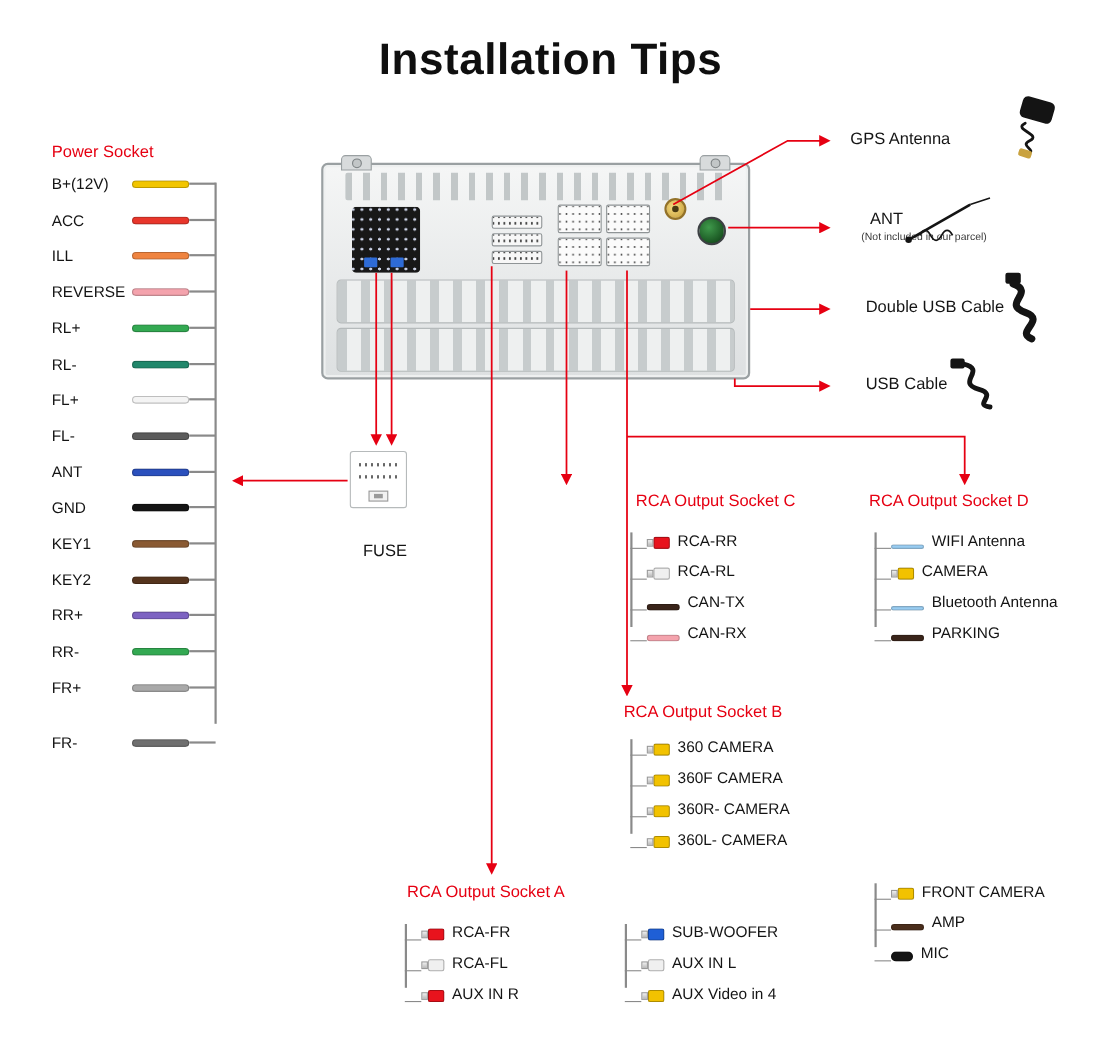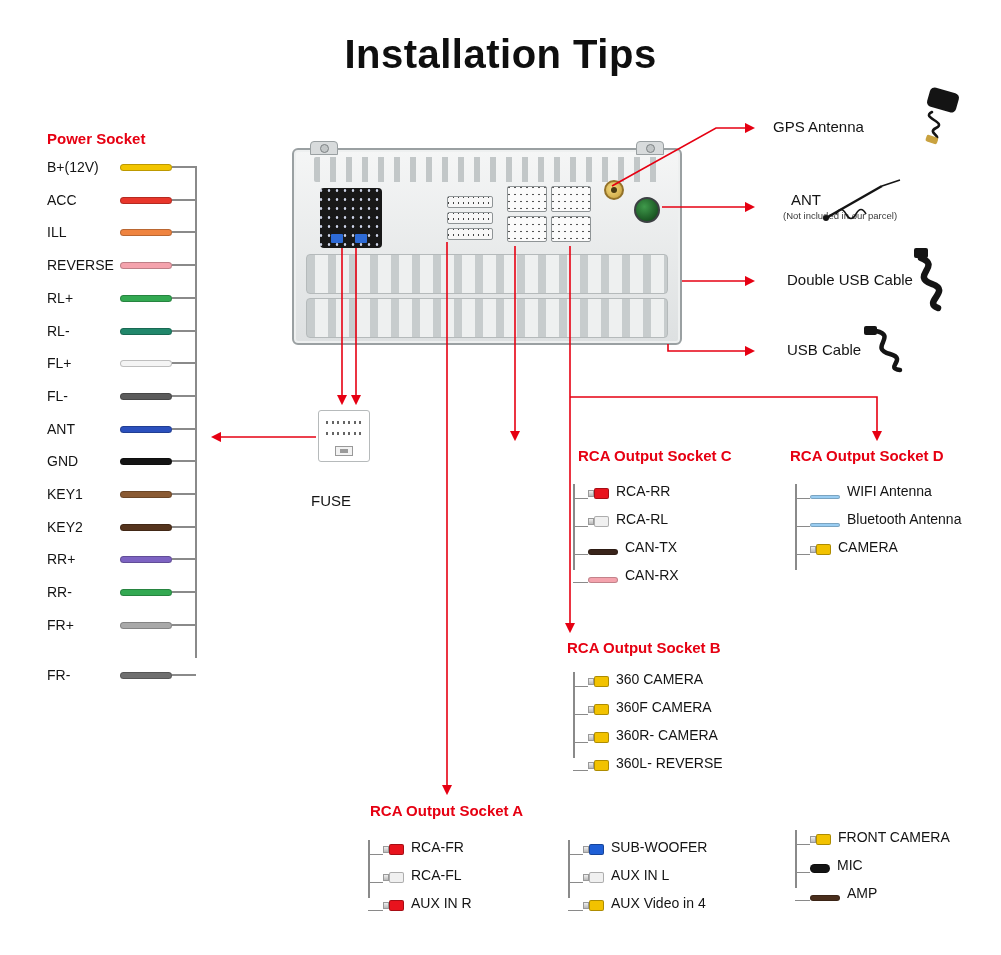--- a/index.html
+++ b/index.html
@@ -1,34 +1,34 @@
 <!DOCTYPE html>
 <html style="--accent: #e60012;"><head>
 <meta charset="utf-8">
 <style>
   *{margin:0;padding:0;box-sizing:border-box}
   html,body{background:#fff}
   body{font-family:"Liberation Sans",sans-serif;color:#111}
   .canvas{position:relative;width:1001px;height:955px;background:#fff;overflow:hidden}
   .title{position:absolute;top:32px;left:0;width:100%;text-align:center;font-size:40px;font-weight:800;color:#0f0f0f;letter-spacing:.5px}
-  .red-head{position:absolute;font-size:15px;font-weight:bold;color:var(--accent,#e60012);white-space:nowrap}
+  .red-head{position:absolute;font-size:15px;font-weight:normal;color:var(--accent,#e60012);white-space:nowrap}
   .callout{position:absolute;font-size:15px;color:#141414;white-space:nowrap}
   .callout-note{position:absolute;font-size:9.5px;color:#3a3a3a;white-space:nowrap}
   
   .wrow{position:absolute;left:47px;display:flex;align-items:center;height:16px}
   .wlabel{width:73px;font-size:14px;color:#141414;white-space:nowrap}
   .swatch{width:52px;height:7px;border-radius:3.5px;border:1px solid rgba(0,0,0,.22);flex:none}
   .lead{width:24px;height:1.5px;background:#8a8a8a;flex:none}
   .vbracket{position:absolute;left:195px;top:166px;width:1.5px;height:492px;background:#8a8a8a}
   
   .fusebox{position:absolute;left:318px;top:410px;width:52px;height:52px;background:#fff;border:1.5px solid #b6babb;border-radius:3px}
   .dotrow{position:absolute;left:7px;right:7px;height:3px;background:repeating-linear-gradient(90deg,#666 0 2px,transparent 2px 5.5px)}
   .fusecomp{position:absolute;bottom:5px;left:50%;transform:translateX(-50%);width:18px;height:10px;border:1px solid #999;background:#f2f2f2}
   .fusecomp span{display:block;width:8px;height:4px;margin:2px auto;background:#9a9a9a}
-  .fuselabel{position:absolute;left:305px;top:492px;width:52px;text-align:center;font-size:15px;color:#141414}
+  .fuselabel{position:absolute;left:318px;top:492px;width:52px;text-align:right;font-size:15px;color:#141414}
   
   .unit{position:absolute;left:292px;top:148px;width:390px;height:197px;background:linear-gradient(#f5f6f6,#dde0e1);border:2px solid #9aa0a2;border-radius:6px;box-shadow:inset 0 0 0 2px #eef0f0}
   .tab{position:absolute;top:-9px;width:28px;height:14px;background:#d8dbdc;border:1.5px solid #9aa0a2;border-radius:4px 4px 0 0;display:flex;align-items:center;justify-content:center}
   .screw{width:9px;height:9px;border-radius:50%;background:#c2c6c7;border:1.5px solid #7d8284}
   .slots{position:absolute;left:20px;right:20px;top:7px;height:25px;background:repeating-linear-gradient(90deg,#c2c7c8 0 6px,transparent 6px 16px);border-radius:2px}
   .blackconn{position:absolute;left:26px;top:38px;width:62px;height:60px;background:#181818;border-radius:4px;background-image:radial-gradient(circle,#cdd4e8 1px,transparent 1.6px);background-size:8px 9px;background-position:5px 7px}
   .bpin{position:absolute;bottom:5px;width:12px;height:9px;background:#2e6bd6;border-radius:1px}
   .mini{position:absolute;left:153px;width:46px;height:12px;background:#f7f7f7;border:1px solid #8f9496;background-image:radial-gradient(#444 .8px,transparent 1px);background-size:5px 6px;background-position:3px 3px;border-radius:2px}
   .iso{position:absolute;width:40px;height:26px;background:#fbfbfb;border:1.5px solid #8f9496;background-image:radial-gradient(#555 .8px,transparent 1px);background-size:6px 7px;background-position:4px 4px;border-radius:2px}
   .goldjack{position:absolute;left:310px;top:30px;width:20px;height:20px;border-radius:50%;background:radial-gradient(circle at 40% 40%,#f7dc82,#c29a35);border:2px solid #93722a}
@@ -242,30 +242,35 @@
   <div class="red-head" style="left:790px;top:447px">RCA Output Socket D</div>
   <div class="grp" style="left:795px;top:471px">
     <span class="vline" style="height:86px"></span>
     <div class="itm">
         <span class="stub"></span>
         <span class="wirebar" style="height: 4px; background: rgb(153, 205, 242);"></span>
         <span class="ilabel">WIFI Antenna</span>
       </div>
     <div class="itm">
         <span class="stub"></span>
+        <span class="rca">
+          <span class="tip"></span>
+          <span class="bod" style="background: rgb(242, 194, 0);"></span>
+        </span>
+        <span class="ilabel">CAMERA</span>
+      </div>
+    <div class="itm">
+        <span class="stub"></span>
         <span class="wirebar" style="height: 4px; background: rgb(153, 205, 242);"></span>
         <span class="ilabel">Bluetooth Antenna</span>
       </div>
     <div class="itm">
         <span class="stub"></span>
-        <span class="rca">
-          <span class="tip"></span>
-          <span class="bod" style="background: rgb(242, 194, 0);"></span>
-        </span>
-        <span class="ilabel">CAMERA</span>
+        <span class="wirebar" style="background: rgb(57, 36, 26);"></span>
+        <span class="ilabel">PARKING</span>
       </div>
   </div>
 
   <div class="red-head" style="left:567px;top:639px">RCA Output Socket B</div>
   <div class="grp" style="left:573px;top:659px">
     <span class="vline" style="height:86px"></span>
     <div class="itm">
         <span class="stub"></span>
         <span class="rca">
           <span class="tip"></span>
@@ -288,21 +293,21 @@
           <span class="bod" style="background: rgb(242, 194, 0);"></span>
         </span>
         <span class="ilabel">360R- CAMERA</span>
       </div>
     <div class="itm">
         <span class="stub"></span>
         <span class="rca">
           <span class="tip"></span>
           <span class="bod" style="background: rgb(242, 194, 0);"></span>
         </span>
-        <span class="ilabel">360L- REVERSE</span>
+        <span class="ilabel">360L- CAMERA</span>
       </div>
   </div>
 
 
   <div class="red-head" style="left:370px;top:802px">RCA Output Socket A</div>
   <div class="grp" style="left:368px;top:827px">
     <span class="vline" style="height:58px"></span>
     <div class="itm">
         <span class="stub"></span>
         <span class="rca">
@@ -350,39 +355,39 @@
     <div class="itm">
         <span class="stub"></span>
         <span class="rca">
           <span class="tip"></span>
           <span class="bod" style="background: rgb(242, 194, 0);"></span>
         </span>
         <span class="ilabel">AUX Video in 4</span>
       </div>
   </div>
 
-  <div class="grp" style="left:795px;top:817px">
+  <div class="grp" style="left:795px;top:790px">
     <span class="vline" style="height:58px"></span>
     <div class="itm">
         <span class="stub"></span>
         <span class="rca">
           <span class="tip"></span>
           <span class="bod" style="background: rgb(242, 194, 0);"></span>
         </span>
         <span class="ilabel">FRONT CAMERA</span>
+      </div>
+    <div class="itm">
+        <span class="stub"></span>
+        <span class="wirebar" style="background: rgb(74, 46, 28);"></span>
+        <span class="ilabel">AMP</span>
       </div>
     <div class="itm">
         <span class="stub"></span>
         <span class="micbar" style="background: rgb(20, 20, 20);"></span>
         <span class="ilabel">MIC</span>
-      </div>
-    <div class="itm">
-        <span class="stub"></span>
-        <span class="wirebar" style="background: rgb(74, 46, 28);"></span>
-        <span class="ilabel">AMP</span>
       </div>
   </div>
 
   <svg class="overlay" width="1001" height="955" viewBox="0 0 1001 955">
     <defs>
       <marker id="arr" viewBox="0 0 10 10" refX="7" refY="5" markerWidth="6.5" markerHeight="6.5" orient="auto-start-reverse">
         <path d="M0,0 L10,5 L0,10 z"></path>
       </marker>
     </defs>
     <path d="M342,248 V402" marker-end="url(#arr)"></path>

